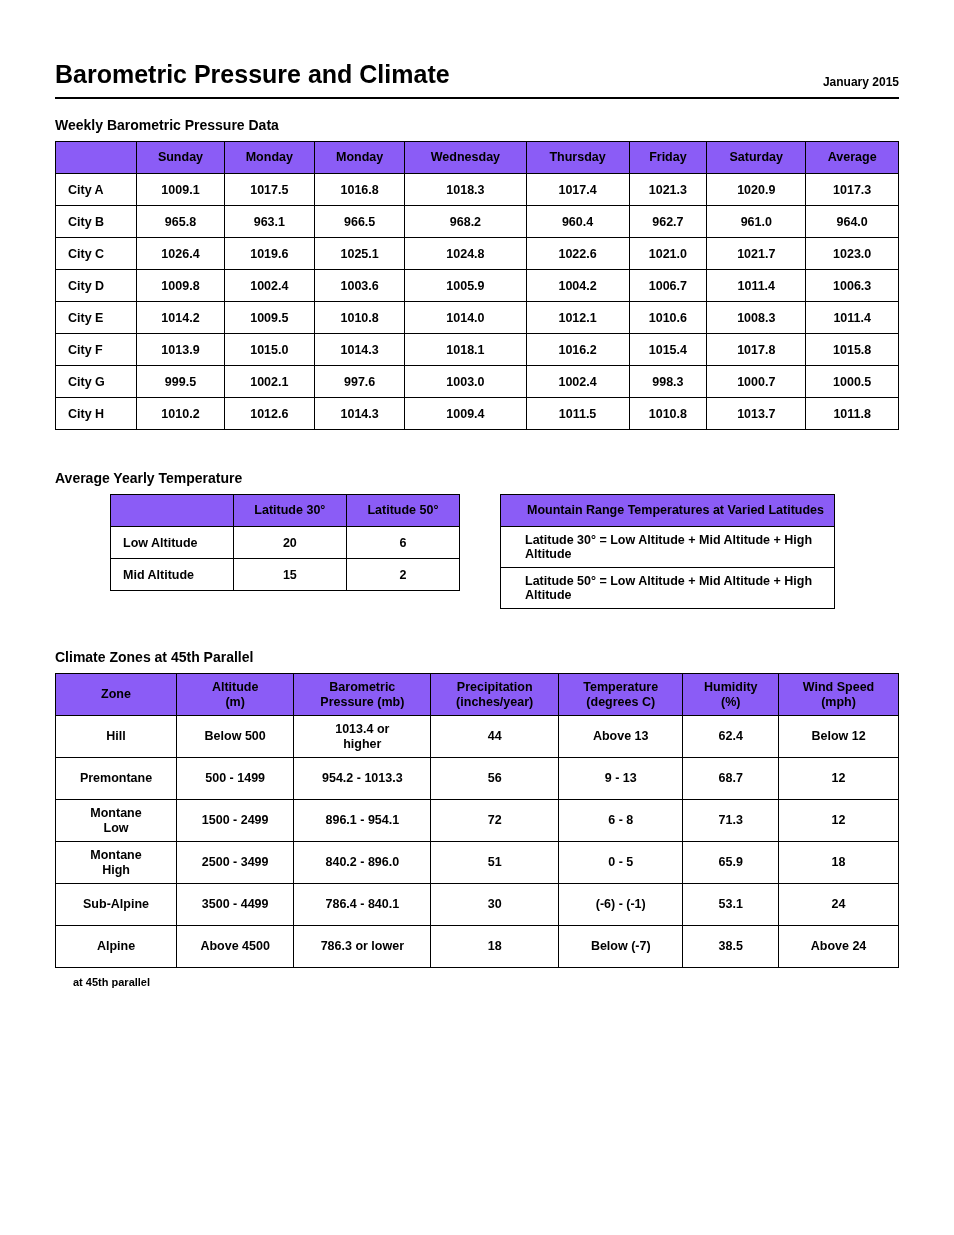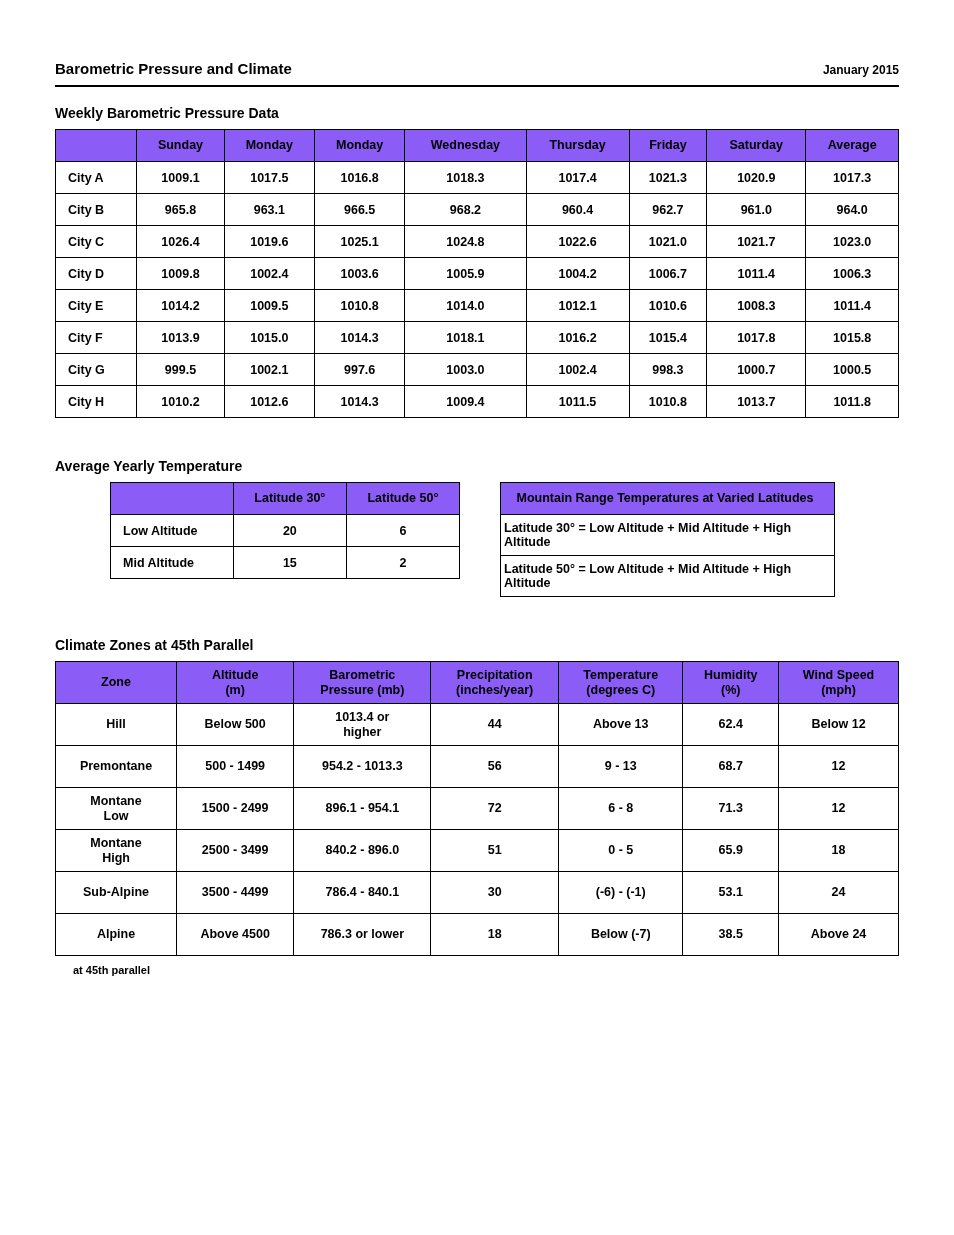--- a/index.html
+++ b/index.html
@@ -17,21 +17,21 @@
     padding: 60px 55px 40px 55px;
     position: relative;
   }
   .hdr-block {
     display: flex;
     justify-content: space-between;
     align-items: flex-end;
     margin-bottom: 4px;
   }
   .hdr-title {
-    font-size: 15px;
+    font-size: 25px;
     font-weight: 600;
   }
   .hdr-date {
     font-size: 12px;
     font-weight: 700;
   }
   .hr-line {
     border: none;
     border-top: 2px solid #000;
     margin: 8px 0 10px 0;
@@ -65,21 +65,21 @@
   
   .tblA { width: 100%; }
   .tblA th, .tblA td { height: 32px; }
   .tblA td:first-child { text-align: left; padding-left: 12px; }
   
   .tblB { width: 350px; margin-left: 7px; }
   .tblB th, .tblB td { height: 32px; }
   .tblB td:first-child { text-align: left; padding-left: 12px; }
   
   .tblC { width: 335px; }
-  .tblC th, .tblC td { height: 32px; padding-left: 3px; }
+  .tblC th, .tblC td { height: 32px; padding-left: 24px; }
   .tblC td { text-align: left; }
   
   .mid-row {
     display: flex;
     gap: 40px;
     align-items: flex-start;
     margin-left: 48px;
   }
   .mid-col-right { display: flex; flex-direction: column; gap: 8px; }
   

